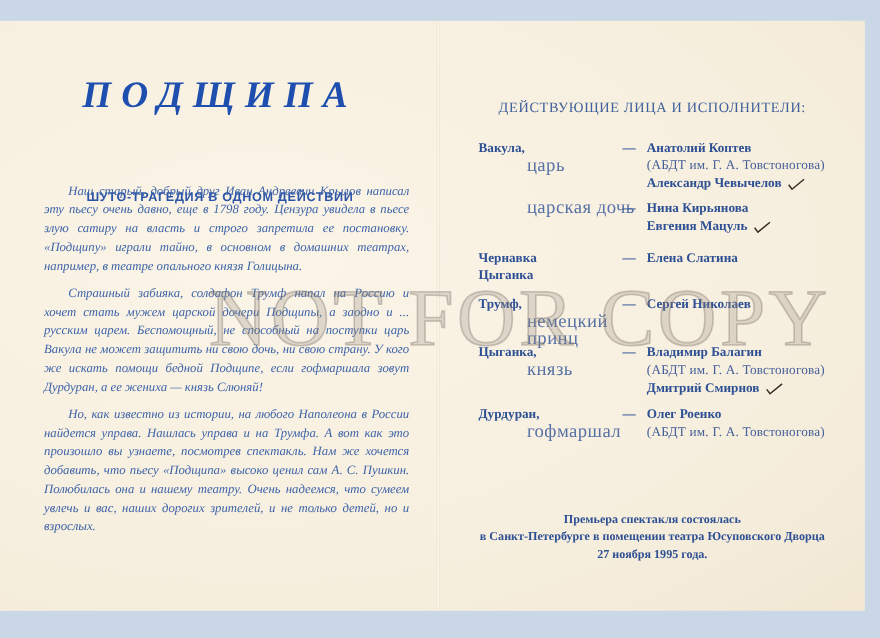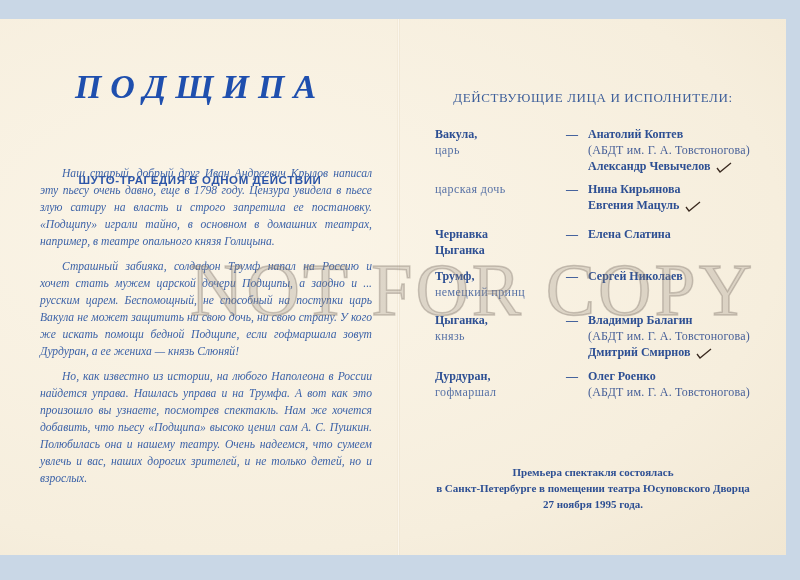--- a/index.html
+++ b/index.html
@@ -10,21 +10,21 @@
   .title { position:absolute; left:0; width:400px; top:68px; text-align:center; font-family:"Liberation Serif", serif;
            font-style:italic; font-weight:bold; font-size:34px; letter-spacing:9px; color:#1f4fae; }
   .subtitle { position:absolute; left:0; width:400px; top:130px; text-align:center; font-family:"Liberation Sans", sans-serif;
               font-weight:bold; font-size:11.5px; letter-spacing:0.6px; color:#2c55a8;margin-top:44px; }
   .body { position:absolute; left:40px; width:332px; top:165px; font-family:"Liberation Serif", serif; font-style:italic;
           font-size:11.6px; line-height:17px; color:#3d63a8; text-align:justify; }
   .body p { margin:0 0 8px 0; text-indent:22px; }
   .cast-header { position:absolute; left:400px; width:386px; top:90px; text-align:center; font-size:13px; letter-spacing:0.6px; color:#3e5f9a; }
   .role { position:absolute; left:435px; width:150px; font-size:12px; line-height:16px; color:#3d5f9d; }
   .role .name { font-weight:bold; color:#2d4f93; }
-  .role .desc { font-size:12px; letter-spacing:0.4px; color:#5872a6; }
+  .role .desc { font-size:17px; letter-spacing:0.4px; color:#5872a6;margin-left:44px; }
   .actors { position:absolute; left:566px; width:225px; font-size:12px; line-height:16px; color:#2d4f93; }
   .actors .line { white-space:nowrap; }
   .actors .b { font-weight:bold; }
   .actors .dash { display:inline-block; width:22px; font-weight:bold; }
   .actors .ind { padding-left:22px; }
   .actors .theatre { font-weight:normal; color:#465f98; letter-spacing:0.2px; }
   .check { display:inline-block; width:16px; height:12px; vertical-align:middle; margin-left:6px; }
   .premiere { position:absolute; left:400px; width:386px; top:464px; text-align:center; font-weight:bold; font-size:11px; line-height:16px; color:#2d4f93; }
   .watermark { position:absolute; left:190px; top:248px; font-family:"Liberation Serif", serif; font-size:74px; letter-spacing:3px;
                color:rgba(150,140,130,0.28); -webkit-text-stroke:1.5px rgba(120,110,100,0.35); white-space:nowrap; pointer-events:none; }

